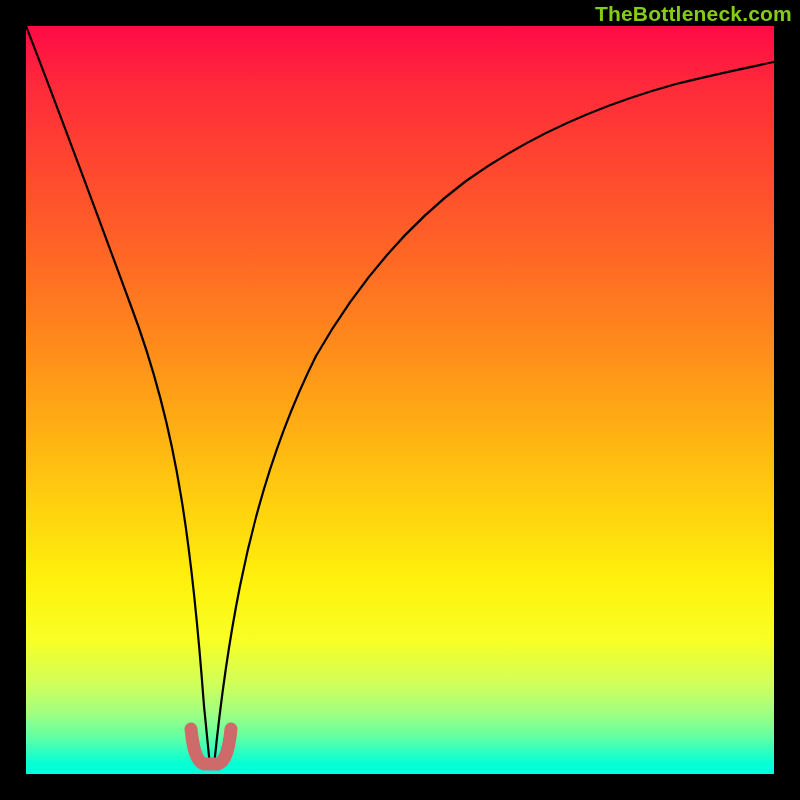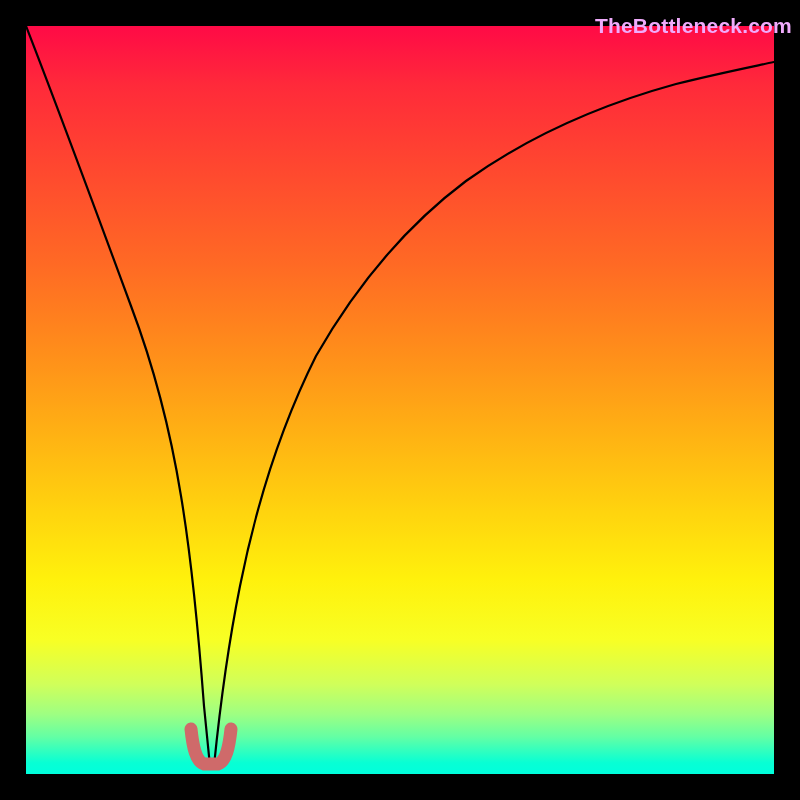--- a/index.html
+++ b/index.html
@@ -45,26 +45,25 @@
     position: absolute;
     left: 0;
     top: 0;
     width: 748px;
     height: 748px;
   }
   .watermark {
     position: absolute;
     top: 2px;
     right: 8px;
-    color: #f0abfc;
+    color: #84cc16;
     font-size: 21px;
     font-weight: 600;
     letter-spacing: 0.2px;
     user-select: none;
-    margin-top: 12px;
   }
 </style>
 </head>
 <body>
 
 <div class="frame">
   <div class="plot-area">
     <svg class="plot-svg" viewBox="0 0 748 748" preserveAspectRatio="none">
       <g>
         <path d="M 0 0

